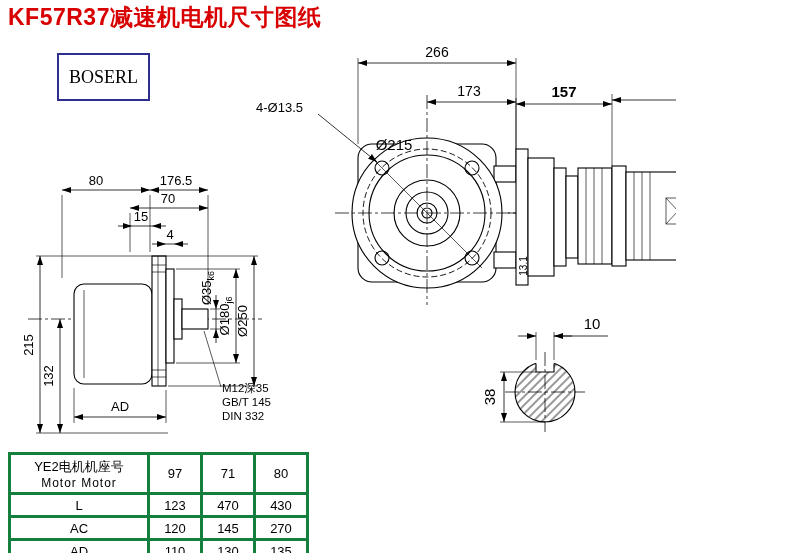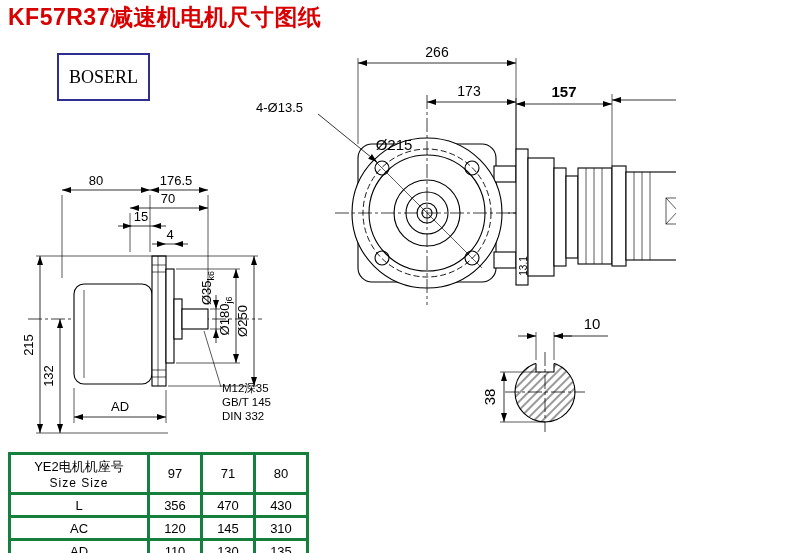--- a/index.html
+++ b/index.html
@@ -201,37 +201,37 @@
       <text class="d15" x="592" y="329">10</text>
       <text class="d15" x="495" y="397" transform="rotate(-90 495 397)">38</text>
     </g>
   </svg>
 
   <table class="spec">
     <tbody>
         <tr class="hrow">
       <td class="c0">
         <div>YE2电机机座号</div>
-        <div class="en">Size Size</div>
+        <div class="en">Motor Motor</div>
       </td>
       <td class="c1">97</td>
       <td class="c1">71</td>
       <td class="c1">80</td>
     </tr>
     <tr>
       <td class="c0">L</td>
-      <td class="c1">356</td>
+      <td class="c1">123</td>
       <td class="c1">470</td>
       <td class="c1">430</td>
     </tr>
     <tr>
       <td class="c0">AC</td>
       <td class="c1">120</td>
       <td class="c1">145</td>
-      <td class="c1">310</td>
+      <td class="c1">270</td>
     </tr>
     <tr>
       <td class="c0">AD</td>
       <td class="c1">110</td>
       <td class="c1">130</td>
       <td class="c1">135</td>
     </tr>
   </tbody>
     </table>
 

